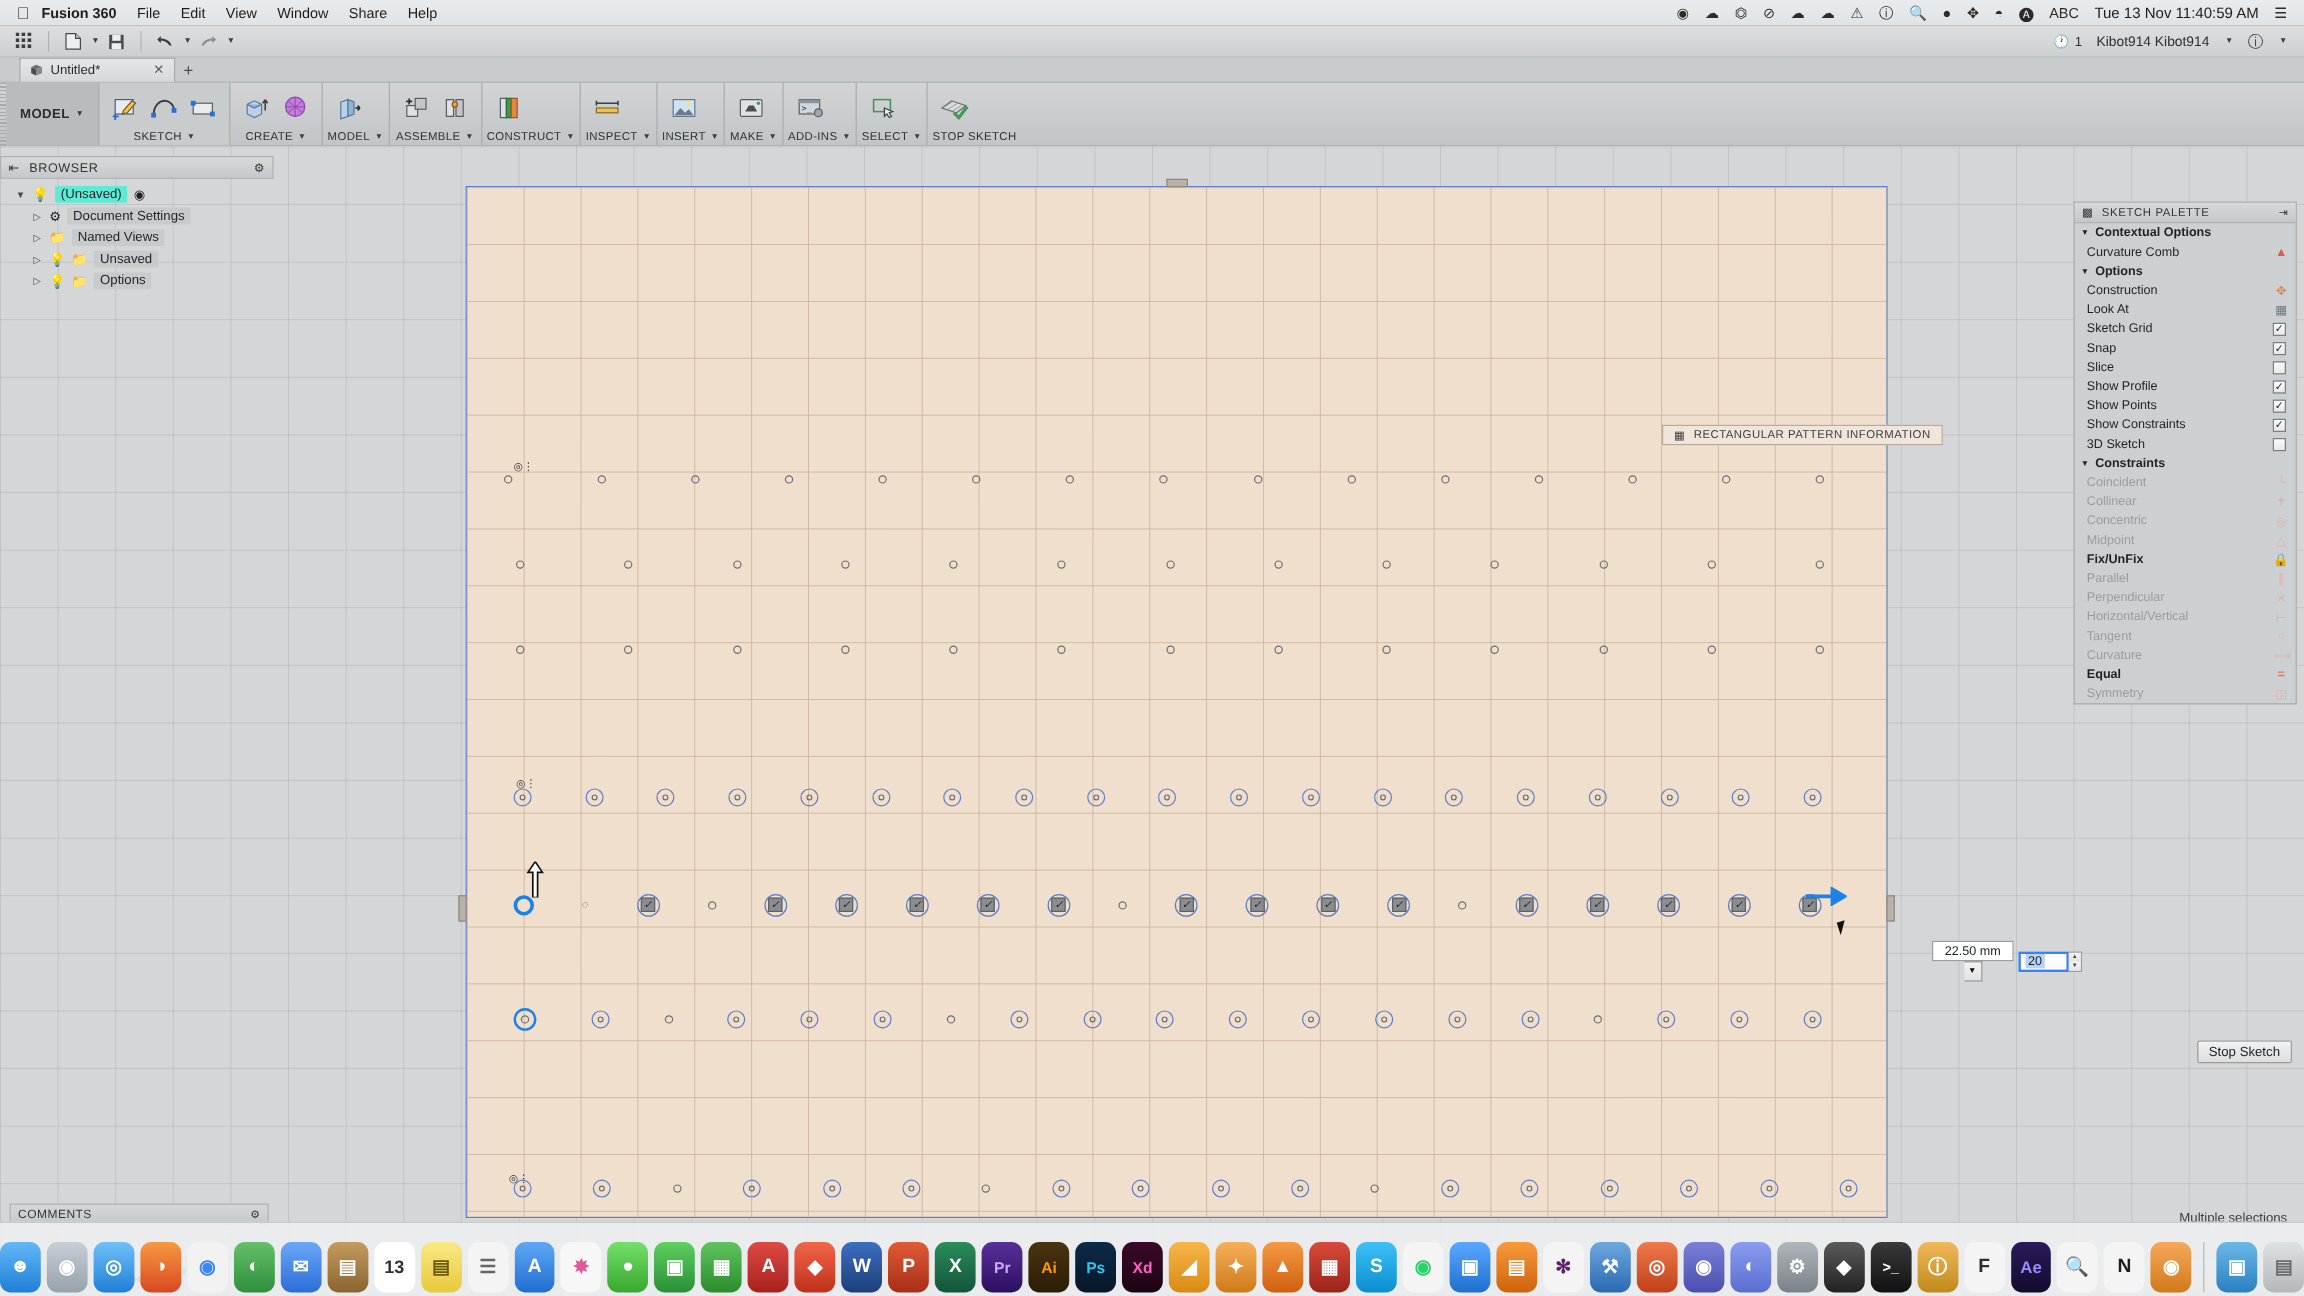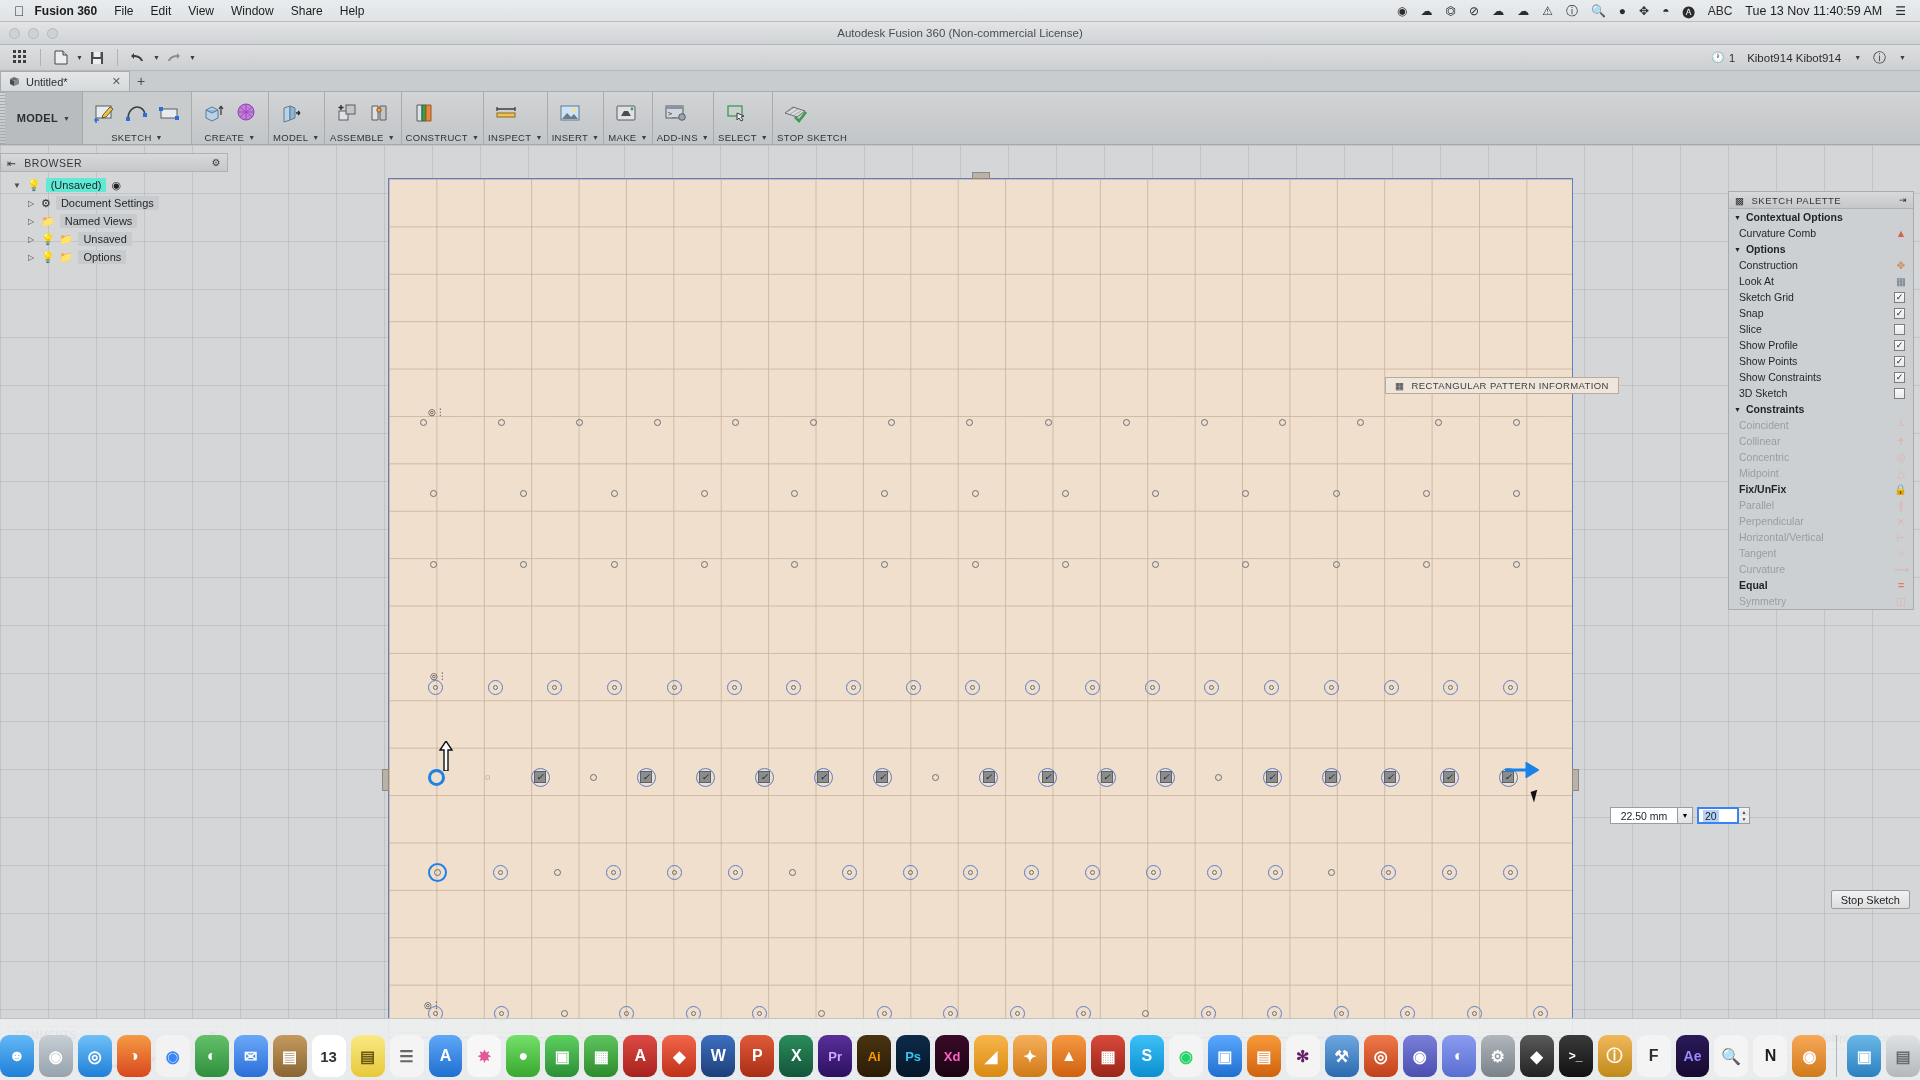--- a/index.html
+++ b/index.html
@@ -53,20 +53,21 @@
   .qat .right .uname { font-size:11.5px; color:#2b2e31; }
   .qat .badge { display:flex; align-items:center; gap:4px; font-size:11px; color:#2b2e31; }
 
   
   .tabrow { height:21px; background:#c9ccce; display:flex; align-items:flex-end; border-bottom:1px solid #a9acae; }
   .dtab {
     height:20px; min-width:130px; padding:0 8px;
     background:linear-gradient(#e4e6e8,#d6d9db);
     border:1px solid #a9acae; border-bottom:none;
     display:flex; align-items:center; gap:6px; font-size:11px; color:#2b2e31;
+    margin-left:16px;
   }
   .dtab .x { margin-left:auto; font-size:11px; color:#5a5d60; cursor:pointer; }
   .tabplus { width:22px; height:20px; display:flex; align-items:center; justify-content:center; font-size:14px; color:#4a4d50; cursor:pointer; }
 
   
   .ribbon {
     height:53px; background:linear-gradient(#d2d4d6,#c2c5c7);
     border-bottom:1px solid #a7aaac; display:flex; align-items:stretch;
   }
   .wsdrop {
@@ -240,28 +241,20 @@
     <span class="si">◓</span>
     <span class="si">🅐</span>
     <span class="si">ABC</span>
     <span class="clock">Tue 13 Nov  11:40:59 AM</span>
     <span class="si">☰</span>
   </div>
 </div>
 
 <div class="fusion">
 
-  <div class="titlebar">
-    <div class="traffic">
-      <i></i>
-      <i></i>
-      <i></i>
-    </div>
-    <div class="wtitle">Autodesk Fusion 360 (Non-commercial License)</div>
-  </div>
 
   <div class="qat">
     <div class="qbtn">
       <svg width="15" height="15" viewBox="0 0 15 15">
           <g fill="#3c3f42">
         <rect x="0" y="0" width="3" height="3"></rect>
             <rect x="5" y="0" width="3" height="3"></rect>
             <rect x="10" y="0" width="3" height="3"></rect>
         <rect x="0" y="5" width="3" height="3"></rect>
             <rect x="5" y="5" width="3" height="3"></rect>
@@ -826,21 +819,21 @@
           </span>
         <span class="ring">
             <i class="dot"></i>
           </span>
       </div>
 
       <div class="constrglyph" style="position:absolute;left:430px;top:526px;">◎⋮</div>
       <div class="constrglyph" style="position:absolute;left:424px;top:855px;">◎⋮</div>
 
       <div class="dimedit">
-        <div style="display:flex;align-items:center;">
+        <div style="display:flex;align-items:center;flex-direction:column;">
           <div class="dfield unit">22.50 mm</div>
           <div class="dcaret">▼</div>
         </div>
         <div style="display:flex;align-items:center;">
           <div class="dfield count">
               <span class="sel">20</span>
             </div>
           <div class="spin">
               <i>▲</i>
               <i>▼</i>

